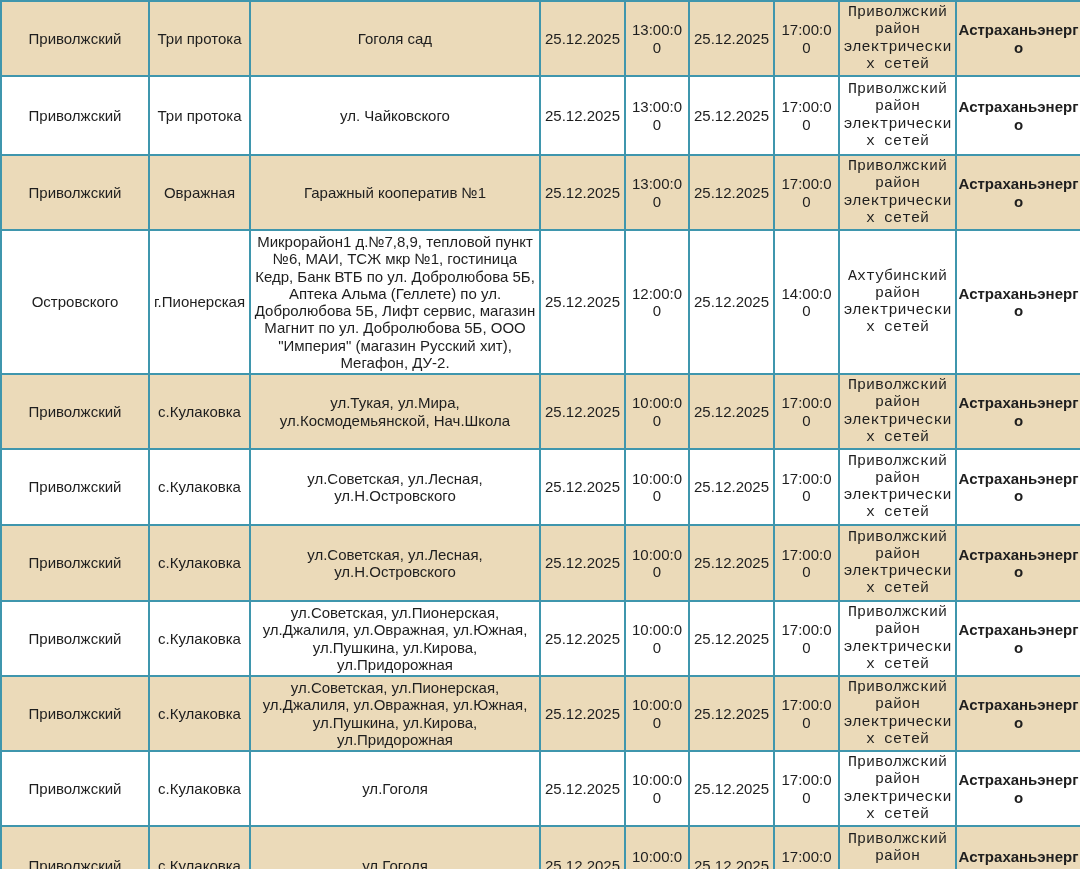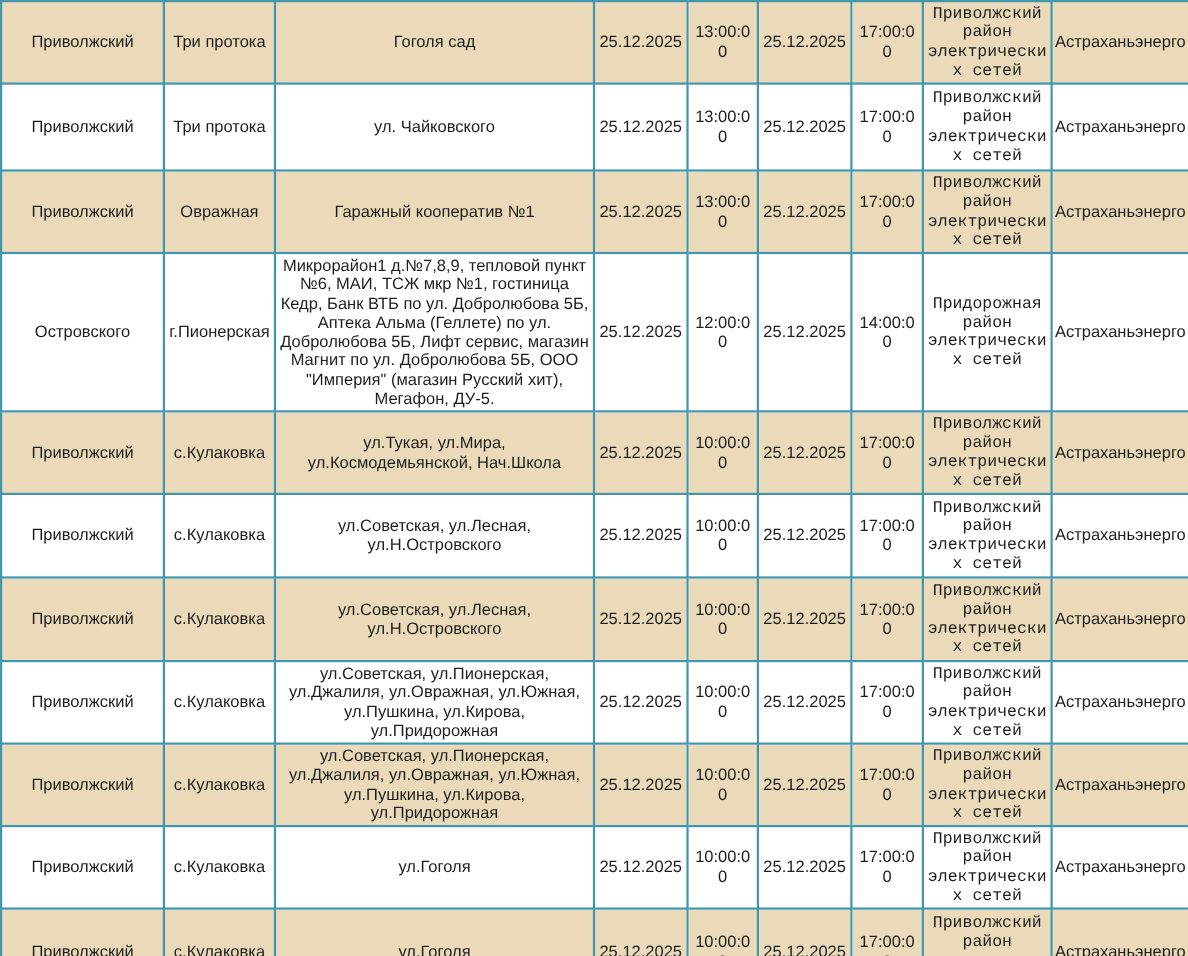--- a/index.html
+++ b/index.html
@@ -36,21 +36,21 @@
   tr:nth-child(2){height:79px;}
   tr:nth-child(3){height:71px;}
   tr:nth-child(4){height:125px;}
   tr:nth-child(5){height:71px;}
   tr:nth-child(6){height:76px;}
   tr:nth-child(7){height:76px;}
   tr:nth-child(8){height:75px;}
   tr:nth-child(9){height:75px;}
   tr:nth-child(10){height:74px;}
   tr:nth-child(11){height:79px;}
-  td.col-company{padding:2px 1px;}
+  td.col-company{padding:2px 1px;font-weight:bold;}
   td.col-res{padding:2px 1px;font-family:Liberation Mono, monospace;}
 </style>
 </head>
 <body>
 
 <table data-name="outage-table">
   <colgroup>
     <col style="width:148px">
     <col style="width:101px">
     <col style="width:290px">
@@ -91,26 +91,26 @@
         <td data-name="cell-start-date" class="col-date">25.12.2025</td>
         <td data-name="cell-start-time" class="col-time">13:00:00</td>
         <td data-name="cell-end-date" class="col-date">25.12.2025</td>
         <td data-name="cell-end-time" class="col-time">17:00:00</td>
         <td data-name="cell-res-organization" class="col-res">Приволжский район электрических сетей</td>
         <td data-name="cell-company" class="col-company">Астраханьэнерго</td>
       </tr>
       <tr data-name="table-row">
         <td data-name="cell-district" class="col-district">Островского</td>
         <td data-name="cell-locality" class="col-locality">г.Пионерская</td>
-        <td data-name="cell-address" class="col-address">Микрорайон1 д.№7,8,9, тепловой пункт №6, МАИ, ТСЖ мкр №1, гостиница Кедр, Банк ВТБ по ул. Добролюбова 5Б, Аптека Альма (Геллете) по ул. Добролюбова 5Б, Лифт сервис, магазин Магнит по ул. Добролюбова 5Б, ООО "Империя" (магазин Русский хит), Мегафон, ДУ-5.</td>
+        <td data-name="cell-address" class="col-address">Микрорайон1 д.№7,8,9, тепловой пункт №6, МАИ, ТСЖ мкр №1, гостиница Кедр, Банк ВТБ по ул. Добролюбова 5Б, Аптека Альма (Геллете) по ул. Добролюбова 5Б, Лифт сервис, магазин Магнит по ул. Добролюбова 5Б, ООО "Империя" (магазин Русский хит), Мегафон, ДУ-2.</td>
         <td data-name="cell-start-date" class="col-date">25.12.2025</td>
         <td data-name="cell-start-time" class="col-time">12:00:00</td>
         <td data-name="cell-end-date" class="col-date">25.12.2025</td>
         <td data-name="cell-end-time" class="col-time">14:00:00</td>
-        <td data-name="cell-res-organization" class="col-res">Придорожная район электрических сетей</td>
+        <td data-name="cell-res-organization" class="col-res">Ахтубинский район электрических сетей</td>
         <td data-name="cell-company" class="col-company">Астраханьэнерго</td>
       </tr>
       <tr data-name="table-row">
         <td data-name="cell-district" class="col-district">Приволжский</td>
         <td data-name="cell-locality" class="col-locality">с.Кулаковка</td>
         <td data-name="cell-address" class="col-address">ул.Тукая, ул.Мира, ул.Космодемьянской, Нач.Школа</td>
         <td data-name="cell-start-date" class="col-date">25.12.2025</td>
         <td data-name="cell-start-time" class="col-time">10:00:00</td>
         <td data-name="cell-end-date" class="col-date">25.12.2025</td>
         <td data-name="cell-end-time" class="col-time">17:00:00</td>

